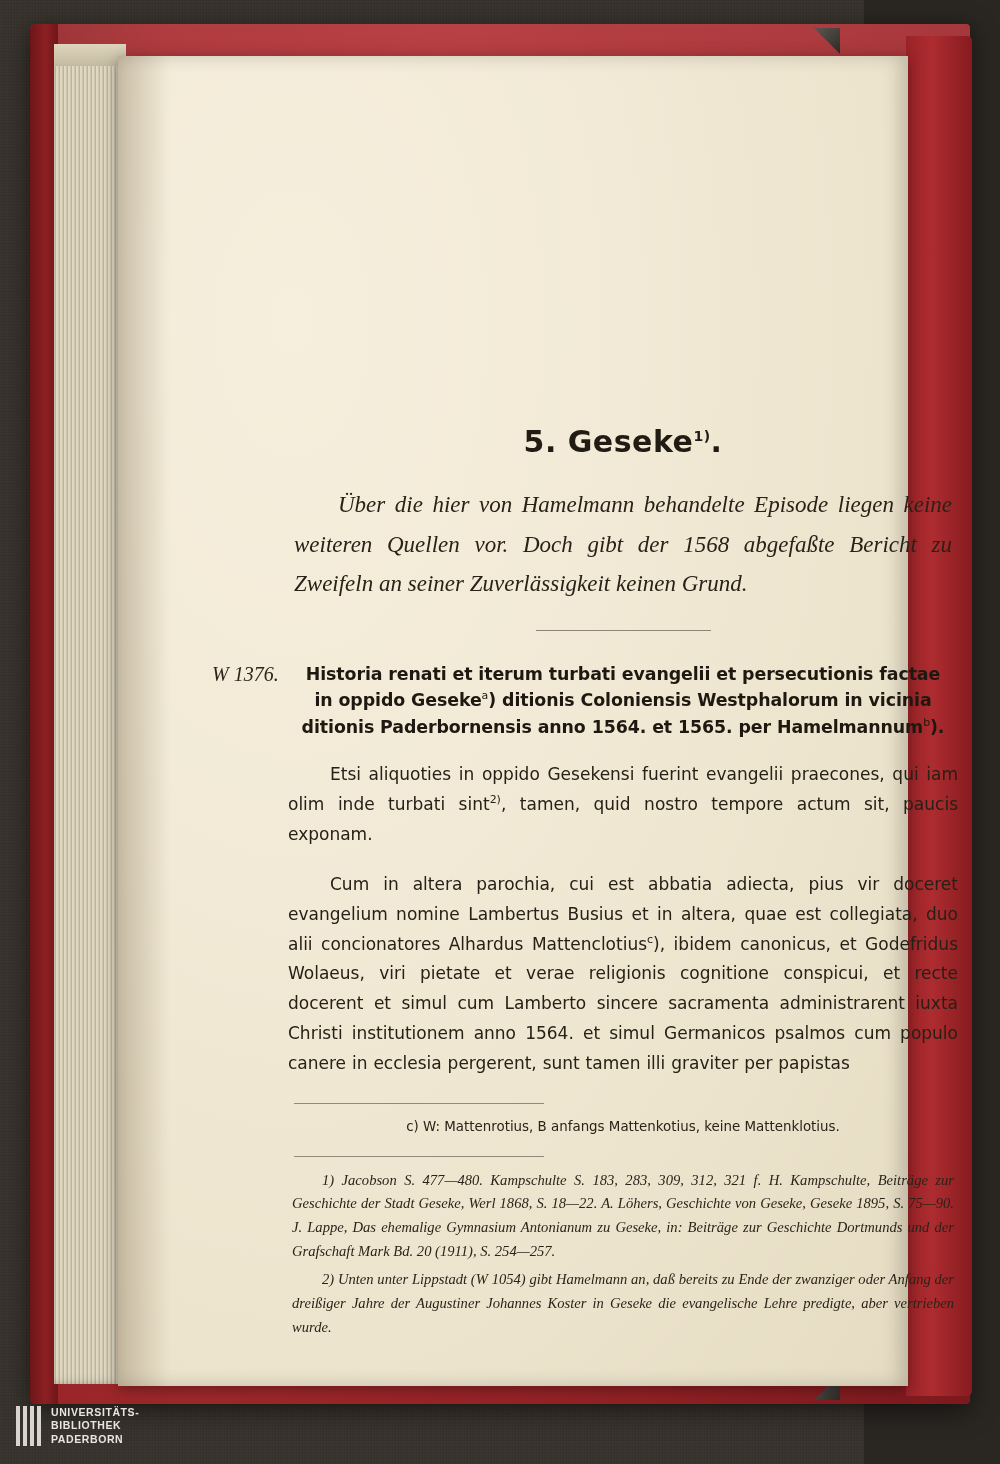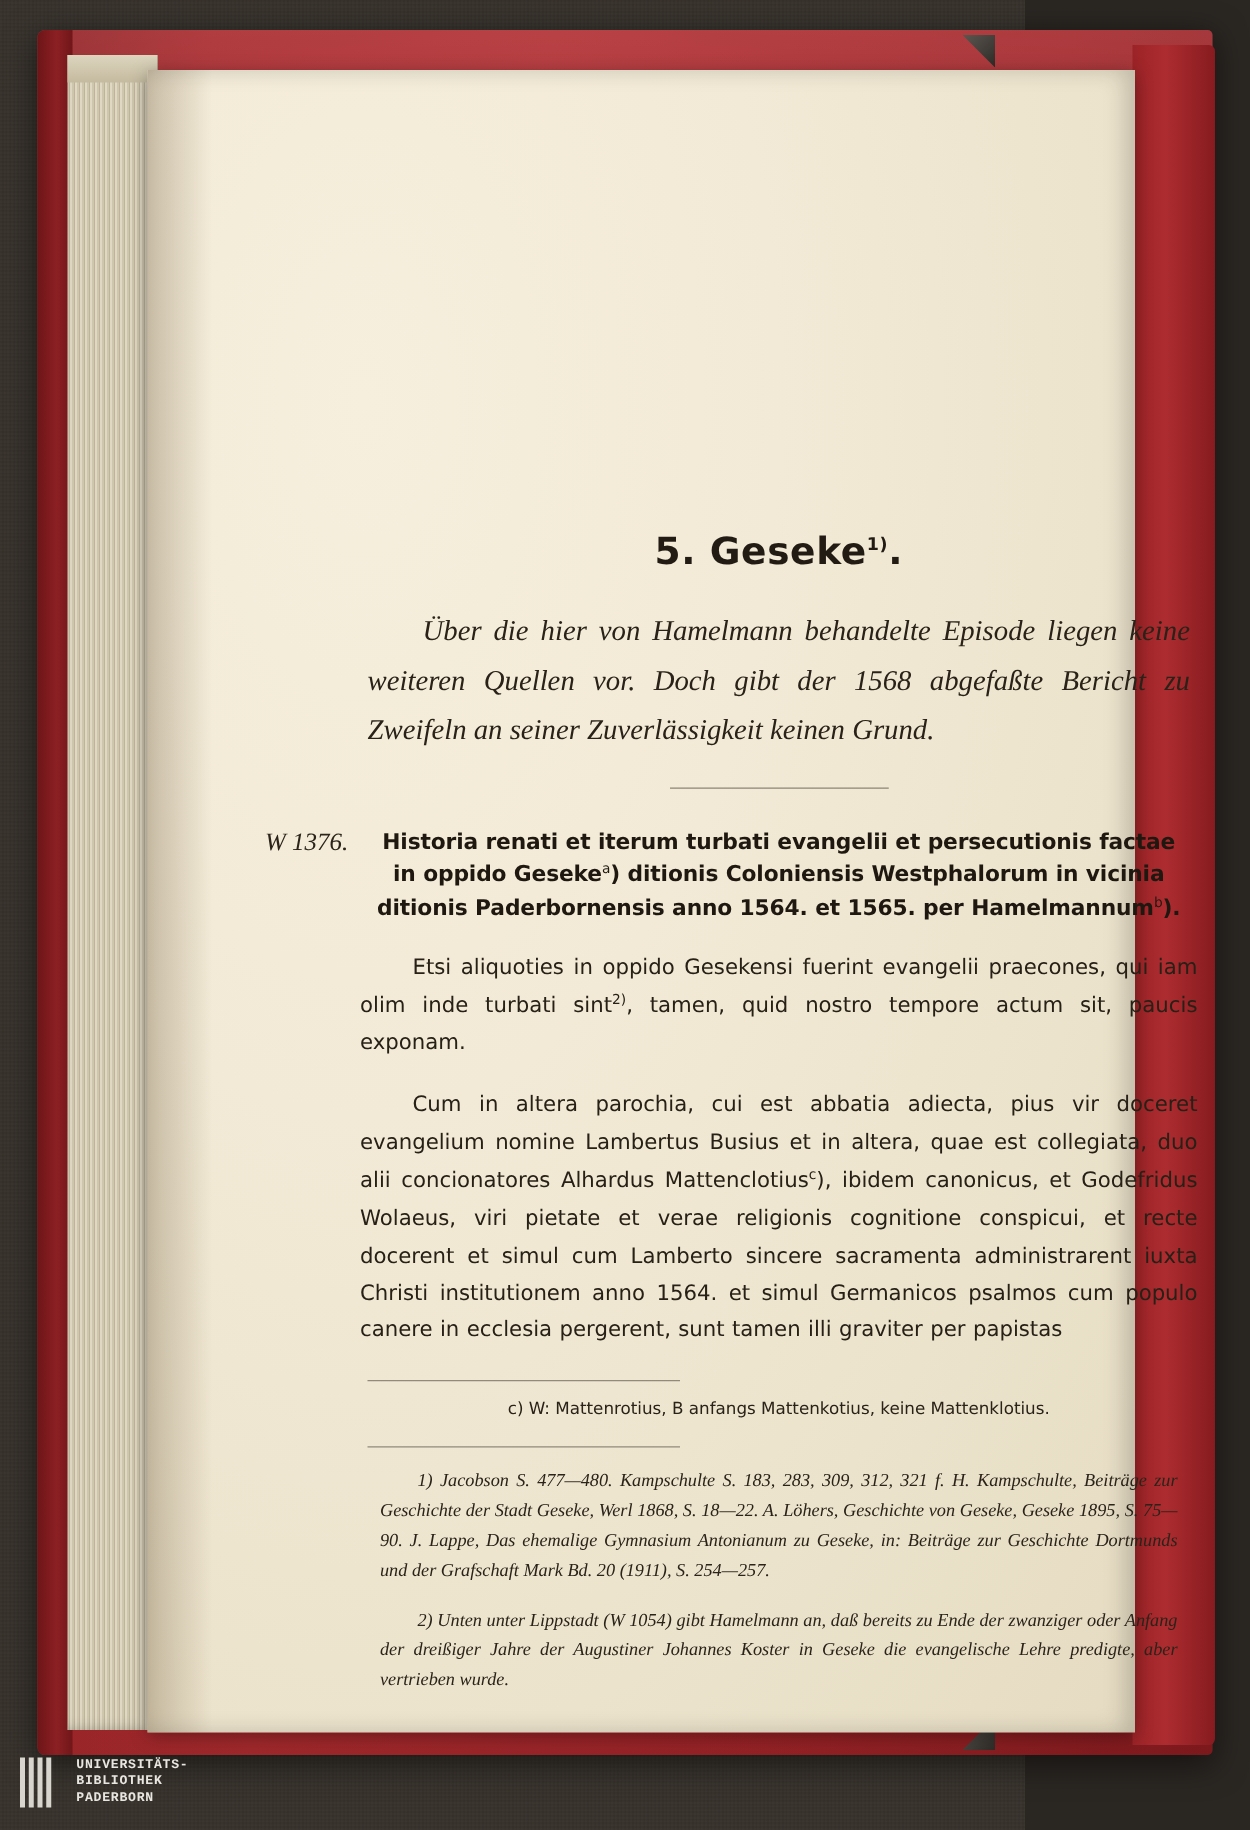--- a/index.html
+++ b/index.html
@@ -16,20 +16,21 @@
 
   
   .scan {
     position: absolute;
     left: 0; top: 0;
     width: 820px; height: 1464px;
     background: #37322c;
     background-image:
       repeating-linear-gradient(0deg, rgba(255,255,255,0.012) 0px, rgba(255,255,255,0.012) 1px, rgba(0,0,0,0.02) 2px, rgba(0,0,0,0.02) 3px),
       repeating-linear-gradient(90deg, rgba(255,255,255,0.010) 0px, rgba(255,255,255,0.010) 1px, rgba(0,0,0,0.02) 2px, rgba(0,0,0,0.02) 3px);
+    padding-left: 44px;
   }
 
   
   .cover {
     position: absolute;
     left: 30px; top: 24px;
     width: 940px; height: 1380px;
     background: linear-gradient(100deg, #8e1f22 0%, #a8272b 12%, #b02c30 35%, #a32529 70%, #8a1c20 100%);
     border-radius: 6px 4px 4px 6px;
     box-shadow: 0 6px 26px rgba(0,0,0,0.55);
@@ -204,33 +205,33 @@
 
   .footnotes {
     margin-top: 12px;
     font-family: "Liberation Serif", serif;
     font-style: italic;
     font-size: 14.6px;
     line-height: 1.64;
     text-align: justify;
     color: #2b2319;
   }
-  .footnotes p { margin: 16px; }
+  .footnotes p { margin: 4px; }
   .footnotes .fn-indent { text-indent: 30px; }
 
   
   .stamp {
     position: absolute;
     left: 16px;
     bottom: 18px;
     display: flex;
     align-items: center;
-    gap: 20px;
+    gap: 10px;
     color: #e9e6e1;
-    font-family: Liberation Mono, monospace;
+    font-family: Liberation Sans, sans-serif;
   }
   .stamp-bars {
     display: flex;
     gap: 3px;
   }
   .stamp-bars i {
     display: block;
     width: 4px; height: 40px;
     background: #d8d5cf;
   }

